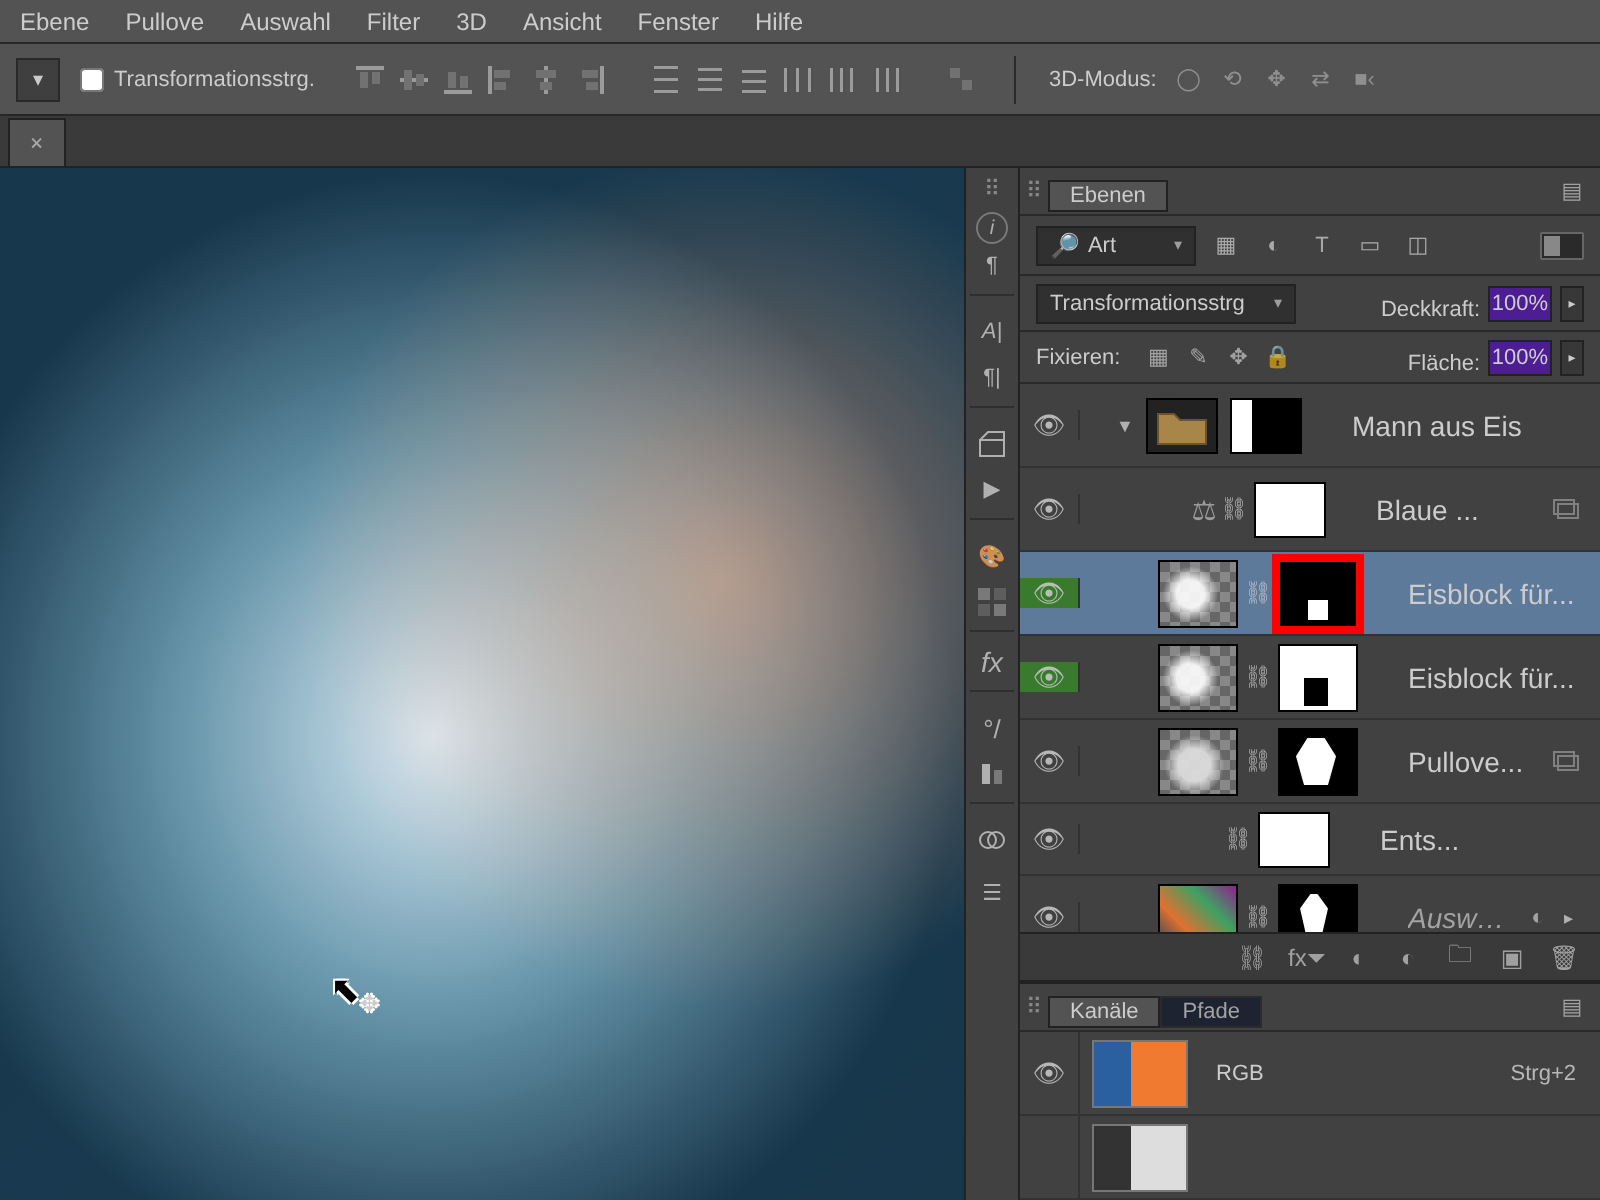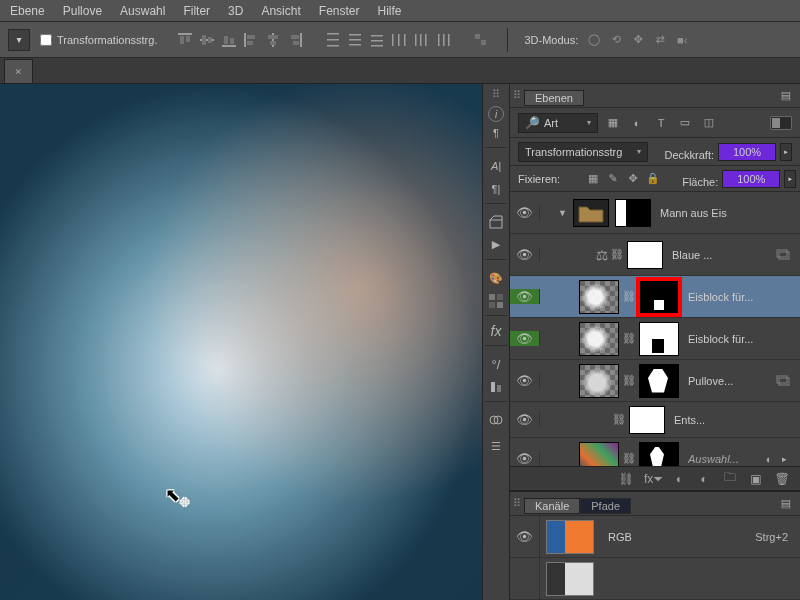--- a/index.html
+++ b/index.html
@@ -52,24 +52,24 @@
   .filter-dd .mag { font-size:12px;}
   .filter-dd .arr{ margin-left:auto; font-size:8px; opacity:.7;}
   .filter-icon { width:18px; height:18px; display:flex; align-items:center; justify-content:center; opacity:.75;}
   .filter-switch { margin-left:auto; width:22px; height:14px; background:#2a2a2a; border:1px solid #666; border-radius:1px; position:relative;}
   .filter-switch::after{content:""; position:absolute; left:1px; top:1px; width:8px; height:10px; background:#888;}
   
   .blend-row { height:28px; display:flex; align-items:center; padding:0 8px; gap:8px; border-bottom:1px solid #2a2a2a;}
   .select-box { background:#303030; border:1px solid #222; height:20px; padding:0 6px; display:flex; align-items:center; flex:1; max-width:130px;}
   .select-box .arr{margin-left:auto; font-size:8px; opacity:.7;}
   .num-field { display:flex; align-items:flex-end; gap:4px; margin-left:auto;}
-  .num-field .box{ background:#6d28d9; border:1px solid #222; height:18px; width:58px; display:flex; align-items:center; justify-content:center;}
+  .num-field .box{ background:#4c1d95; border:1px solid #222; height:18px; width:32px; display:flex; align-items:center; justify-content:center;}
   .num-field .arr{ width:12px; height:18px; background:#383838; border:1px solid #222; display:flex; align-items:center; justify-content:center; font-size:7px;}
   
-  .lock-row { height:26px; display:flex; align-items:center; padding:0 8px; gap:22px; border-bottom:1px solid #2a2a2a;}
+  .lock-row { height:26px; display:flex; align-items:center; padding:0 8px; gap:8px; border-bottom:1px solid #2a2a2a;}
   .lock-row .icons { display:flex; gap:6px; margin-left:4px;}
   .lock-row .icons span{ opacity:.7; width:14px; text-align:center; cursor:pointer;}
   
   .layers-tree { flex:1; overflow:auto; background:#414141;}
   .layer-row { display:flex; align-items:center; min-height:42px; border-bottom:1px solid #323232; position:relative;}
   .layer-row.short { min-height:36px;}
   .layer-row.selected { background:#5e7a9b;}
   .eye-col { width:30px; height:100%; display:flex; align-items:center; justify-content:center; border-right:1px solid #323232;}
   .eye-col.green { background:#3a7a2e;}
   .eye-col .eye { font-size:13px; opacity:.85;}
@@ -80,21 +80,21 @@
   .thumb.mask { background:#000;}
   .thumb.mask.white{ background:#fff;}
   .thumb .checker { position:absolute; inset:0; background:
      repeating-conic-gradient(#888 0% 25%, #666 0% 50%) 0 0/10px 10px;}
   .thumb .folder { position:absolute; inset:0; display:flex; align-items:center; justify-content:center;}
   .thumb .folder svg{ width:28px; height:22px;}
   .thumb.highlight { outline:4px solid #ff0000; outline-offset:-1px;}
   .thumb .img-sim { position:absolute; inset:0;}
   .link-icon { width:14px; text-align:center; opacity:.8; font-size:11px;}
   .scale-icon { width:16px; text-align:center; opacity:.65; font-size:14px;}
-  .layer-name { margin-left:6px; white-space:nowrap; overflow:hidden; text-overflow:ellipsis; flex:1; font-size:11px;}
+  .layer-name { margin-left:22px; white-space:nowrap; overflow:hidden; text-overflow:ellipsis; flex:1; font-size:14px;}
   .layer-name.dim { opacity:.7; font-style:italic;}
   .adv-icon { width:14px; text-align:center; margin-left:4px; margin-right:6px; opacity:.7;}
   .stack-icon { width:16px; opacity:.6; margin-right:8px; display:flex; align-items:center;}
   .stack-icon svg{width:14px; height:12px;}
 
   .layers-footer { height:24px; background:#3a3a3a; border-top:1px solid #222; display:flex; align-items:center; justify-content:flex-end; gap:10px; padding:0 10px;}
   .layers-footer span{ opacity:.7; cursor:pointer; font-size:12px; width:16px; text-align:center;}
   
   .channels-panel { border-top:2px solid #222;}
   .channels-panel .panel-head .panel-tab.inactive{ background:#0f172a; opacity:.7;}

